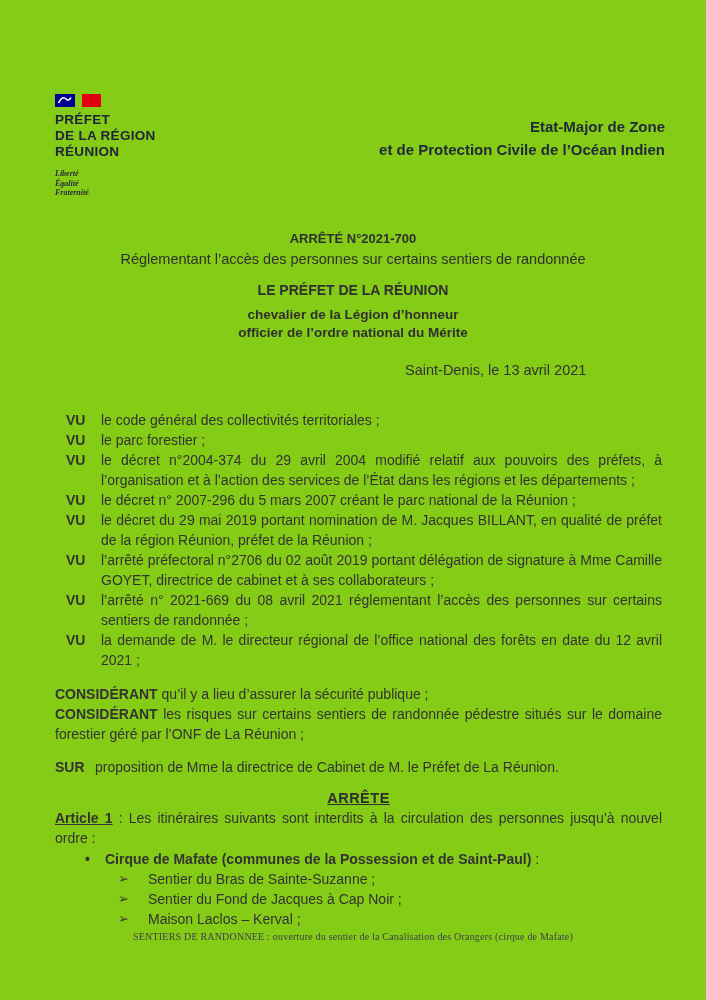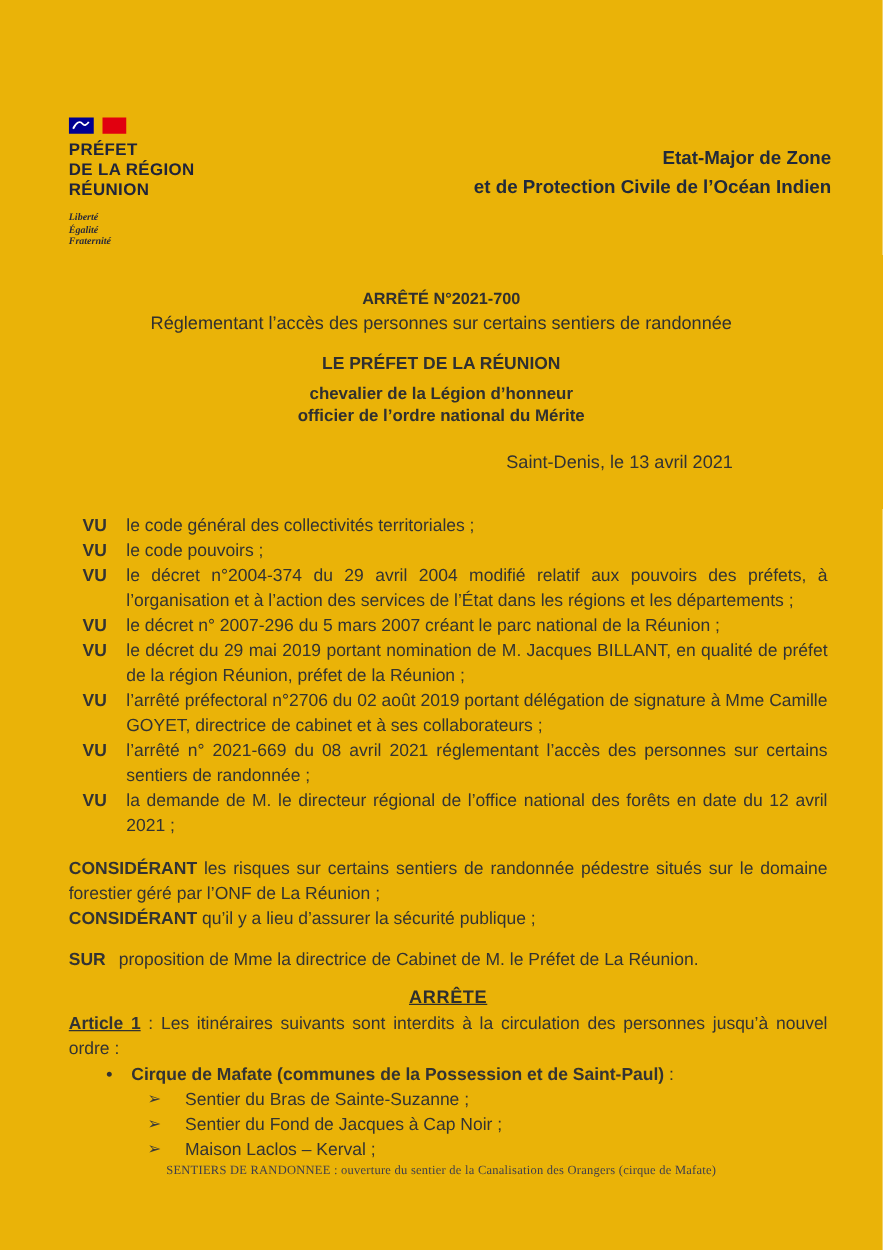--- a/index.html
+++ b/index.html
@@ -6,21 +6,21 @@
   html, body { background: #ffffff; }
   body {
     width: 706px; height: 1000px;
     position: relative;
     font-family: "Liberation Sans", sans-serif;
     color: #333333;
     overflow: hidden;
   }
   .page {
     position: absolute; inset: 0;
-    background: #eab308;
+    background: #84cc16;
   }
 
   
   .letterhead {
     position: absolute; left: 55px; top: 93px;
     color: #20243a;
   }
   .flag { display: block; margin-bottom: 4px; }
   .lh-line {
     font-weight: bold; font-size: 13.5px; line-height: 16px;
@@ -143,21 +143,21 @@
   <div class="dateline">Saint-Denis, le 13 avril 2021</div>
 
   <div class="main">
 
     <div class="visa">
       <div class="visa-label">VU</div>
       <div class="visa-text">le code général des collectivités territoriales ;</div>
     </div>
     <div class="visa">
       <div class="visa-label">VU</div>
-      <div class="visa-text">le code pouvoirs ;</div>
+      <div class="visa-text">le parc forestier ;</div>
     </div>
     <div class="visa">
       <div class="visa-label">VU</div>
       <div class="visa-text">le décret n°2004-374 du 29 avril 2004 modifié relatif aux pouvoirs des préfets, à l’organisation et à l’action des services de l’État dans les régions et les départements ;</div>
     </div>
     <div class="visa">
       <div class="visa-label">VU</div>
       <div class="visa-text">le décret n° 2007-296 du 5 mars 2007 créant le parc national de la Réunion ;</div>
     </div>
     <div class="visa">
@@ -171,26 +171,26 @@
     <div class="visa">
       <div class="visa-label">VU</div>
       <div class="visa-text">l’arrêté n° 2021-669 du 08 avril 2021 réglementant l’accès des personnes sur certains sentiers de randonnée ;</div>
     </div>
     <div class="visa">
       <div class="visa-label">VU</div>
       <div class="visa-text">la demande de M. le directeur régional de l’office national des forêts en date du 12 avril 2021 ;</div>
     </div>
 
     <div class="considerants">
+      <div class="considerant">
+        <span class="c-label">CONSIDÉRANT</span><span> qu’il y a lieu d’assurer la sécurité publique ;</span>
+      </div>
       <div class="considerant">
         <span class="c-label">CONSIDÉRANT</span><span> les risques sur certains sentiers de randonnée pédestre situés sur le domaine forestier géré par l’ONF de La Réunion ;</span>
       </div>
-      <div class="considerant">
-        <span class="c-label">CONSIDÉRANT</span><span> qu’il y a lieu d’assurer la sécurité publique ;</span>
-      </div>
     </div>
 
     <div class="sur">
       <div class="sur-label">SUR</div>
       <div>proposition de Mme la directrice de Cabinet de M. le Préfet de La Réunion.</div>
     </div>
 
     <div class="decree-heading">
       <span>ARRÊTE</span>
     </div>

